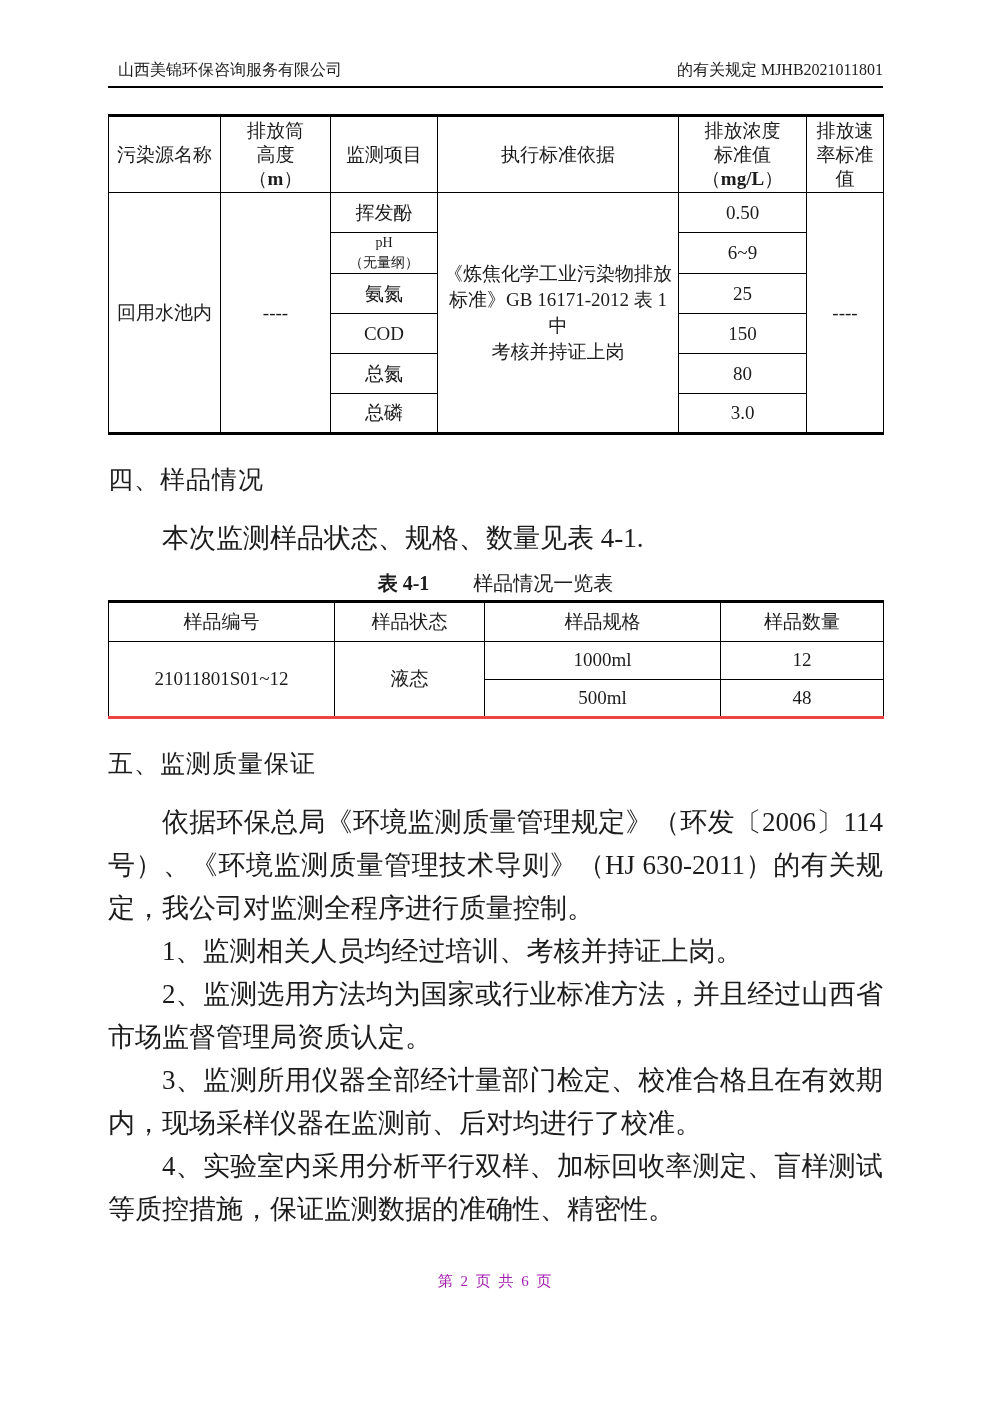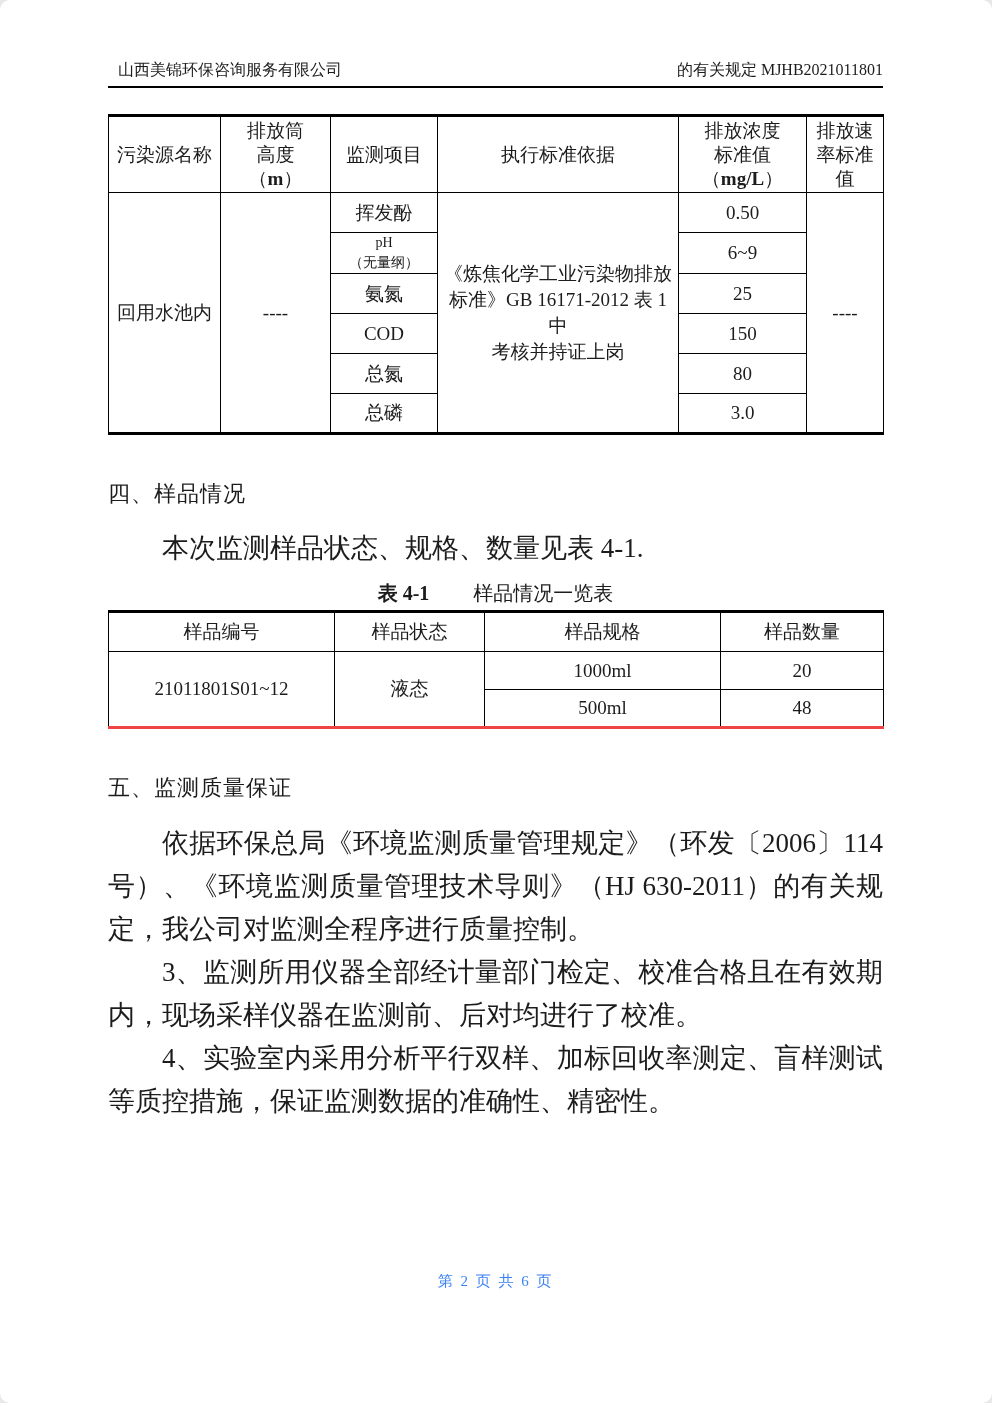--- a/index.html
+++ b/index.html
@@ -5,21 +5,20 @@
   html, body { margin: 0; padding: 0; background: #e8e8e8; }
   .page {
     position: relative;
     width: 992px;
     height: 1403px;
     margin: 0 auto;
     background: #ffffff;
     color: #1c1c1c;
     font-family: "Liberation Serif", "DejaVu Serif", serif;
     overflow: hidden;
-    border-radius: 10px;
   }
   .content { margin-left: 108px; width: 775px; }
 
   
   .doc-header {
     padding-top: 60px;
     display: flex;
     justify-content: space-between;
     align-items: flex-end;
     font-size: 16px;
@@ -44,22 +43,22 @@
   .t1 .hl { line-height: 24px; }
   .t1 .std div { line-height: 26px; }
   .t1 .ph-cell { font-size: 14px; line-height: 20px; }
 
   .t2 { margin-top: 3px; border-top: 3px solid #000; border-bottom: 3px solid #ef4444; }
   .t2 tr.head { height: 40px; }
   .t2 tr.r { height: 38px; }
 
   
   .sec-heading {
-    margin-top: 44px;
-    font-size: 22px;
+    margin-top: 28px;
+    font-size: 25px;
     font-weight: normal;
     letter-spacing: 1px;
   }
   .para {
     margin: 0;
     font-size: 27px;
     line-height: 43px;
     text-align: justify;
     text-indent: 2em;
   }
@@ -76,21 +75,21 @@
 
   
   .page-footer {
     position: absolute;
     top: 1272px;
     left: 108px;
     width: 775px;
     text-align: center;
     font-size: 15px;
     letter-spacing: 2px;
-    color: #3b82f6;
+    color: #a21caf;
   }
   b { font-weight: bold; }
 </style>
 </head>
 <body>
 
 <div class="page">
   <div class="content">
 
     <div class="doc-header">
@@ -183,31 +182,33 @@
         <tr class="head">
           <td>样品编号</td>
           <td>样品状态</td>
           <td>样品规格</td>
           <td>样品数量</td>
         </tr>
         <tr class="r">
           <td rowspan="2">21011801S01~12</td>
           <td rowspan="2">液态</td>
           <td>1000ml</td>
-          <td>20</td>
+          <td>12</td>
         </tr>
         <tr class="r">
           <td>500ml</td>
           <td>48</td>
         </tr>
       </tbody>
     </table>
 
     <h2 class="sec-heading">五、监测质量保证</h2>
     <div class="sec5-body">
       <p class="para">依据环保总局《环境监测质量管理规定》（环发〔2006〕114 号）、《环境监测质量管理技术导则》（HJ 630-2011）的有关规定，我公司对监测全程序进行质量控制。</p>
+      <p class="para">1、监测相关人员均经过培训、考核并持证上岗。</p>
+      <p class="para">2、监测选用方法均为国家或行业标准方法，并且经过山西省市场监督管理局资质认定。</p>
       <p class="para">3、监测所用仪器全部经计量部门检定、校准合格且在有效期内，现场采样仪器在监测前、后对均进行了校准。</p>
       <p class="para">4、实验室内采用分析平行双样、加标回收率测定、盲样测试等质控措施，保证监测数据的准确性、精密性。</p>
     </div>
   </div>
 
   <div class="page-footer">第 2 页 共 6 页</div>
 </div>
 
 </body></html>

